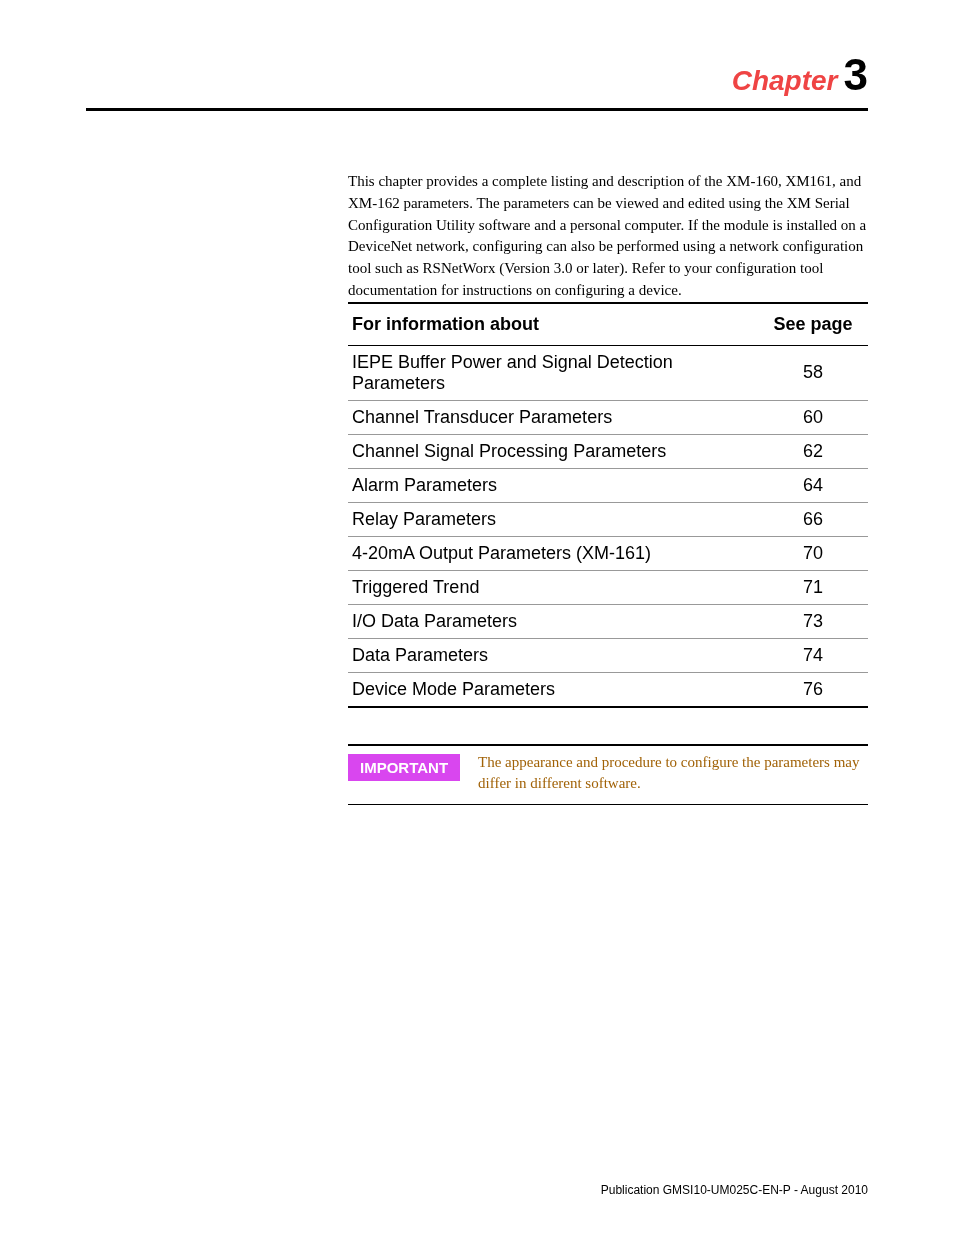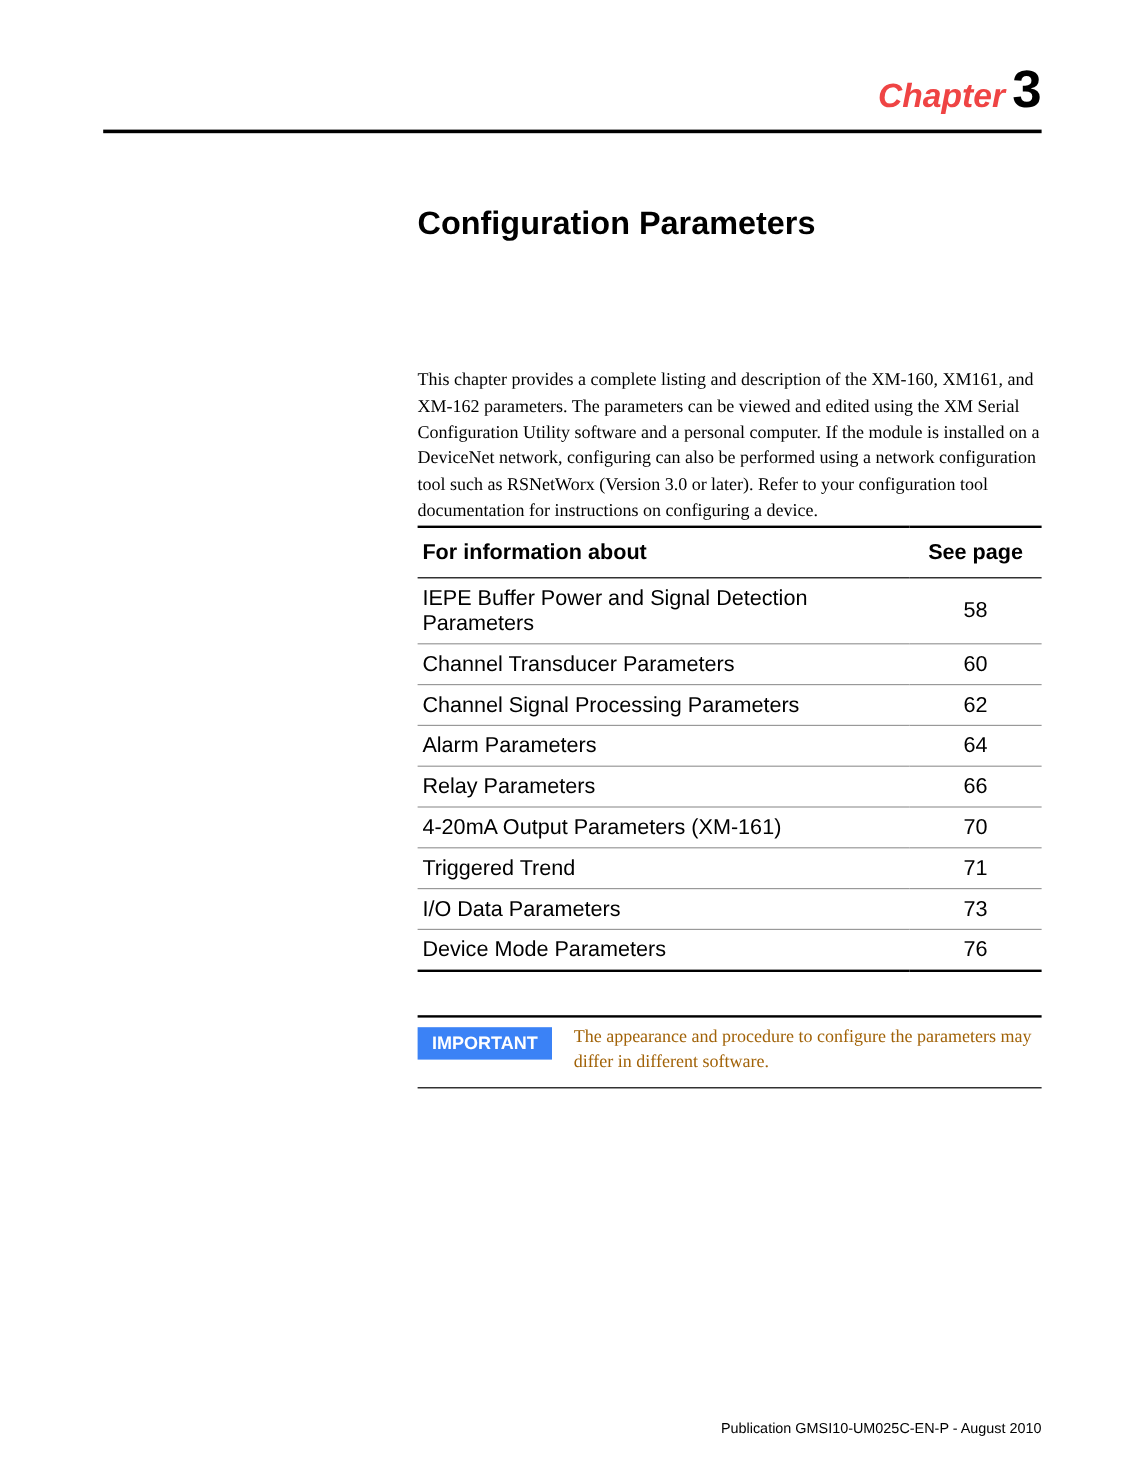--- a/index.html
+++ b/index.html
@@ -85,21 +85,21 @@
     }
     .important-block {
       margin-top: 36px;
       border-top: 2px solid #000;
       border-bottom: 1px solid #000;
       display: flex;
       align-items: flex-start;
       padding: 6px 0 10px 0;
     }
     .important-label {
-      background: #3b82f6;
+      background: #d946ef;
       color: #fff;
       font-family: Arial, Helvetica, sans-serif;
       font-weight: bold;
       font-size: 15px;
       padding: 5px 12px;
       margin-right: 18px;
       flex-shrink: 0;
       margin-top: 2px;
     }
     .important-text {
@@ -120,21 +120,20 @@
   </style>
 </head>
 <body>
 
 <div class="chapter-header">
   <span class="chapter-label">Chapter</span><span class="chapter-number">3</span>
 </div>
 <hr class="top-rule">
 
 <div class="content-area">
-  <h1 class="main-title">Configuration Parameters</h1>
 
   <p class="intro-text">This chapter provides a complete listing and description of the XM-160, XM161, and XM-162 parameters. The parameters can be viewed and edited using the XM Serial Configuration Utility software and a personal computer. If the module is installed on a DeviceNet network, configuring can also be performed using a network configuration tool such as RSNetWorx (Version 3.0 or later). Refer to your configuration tool documentation for instructions on configuring a device.</p>
 
   <table class="toc-table">
     <thead>
       <tr>
         <th>For information about</th>
         <th class="page-col">See page</th>
       </tr>
     </thead>
@@ -164,20 +163,24 @@
         <td class="page-col">70</td>
       </tr>
       <tr>
         <td>Triggered Trend</td>
         <td class="page-col">71</td>
       </tr>
       <tr>
         <td>I/O Data Parameters</td>
         <td class="page-col">73</td>
       </tr>
+      <tr>
+        <td>Data Parameters</td>
+        <td class="page-col">74</td>
+      </tr>
       <tr class="last-row">
         <td>Device Mode Parameters</td>
         <td class="page-col">76</td>
       </tr>
     </tbody>
   </table>
 
   <div class="important-block">
     <div class="important-label">IMPORTANT</div>
     <div class="important-text">The appearance and procedure to configure the parameters may differ in different software.</div>

